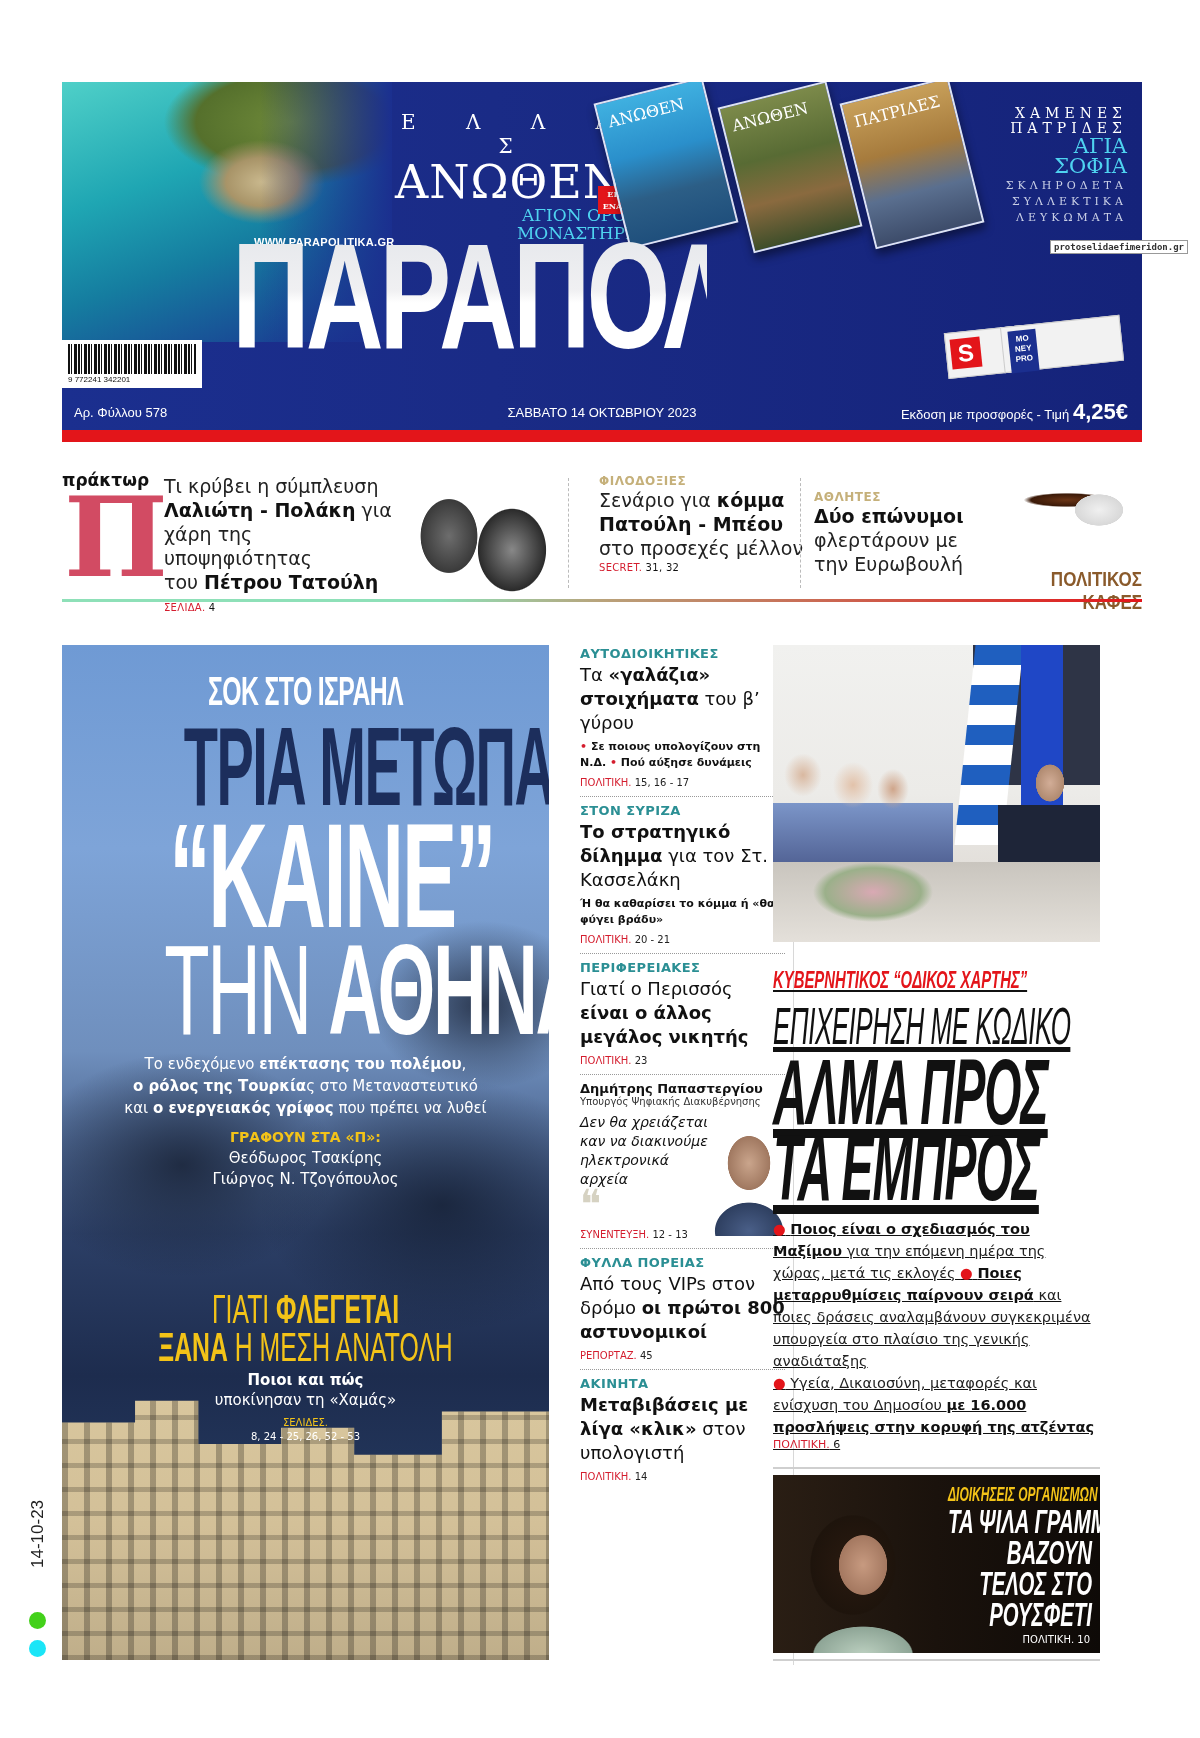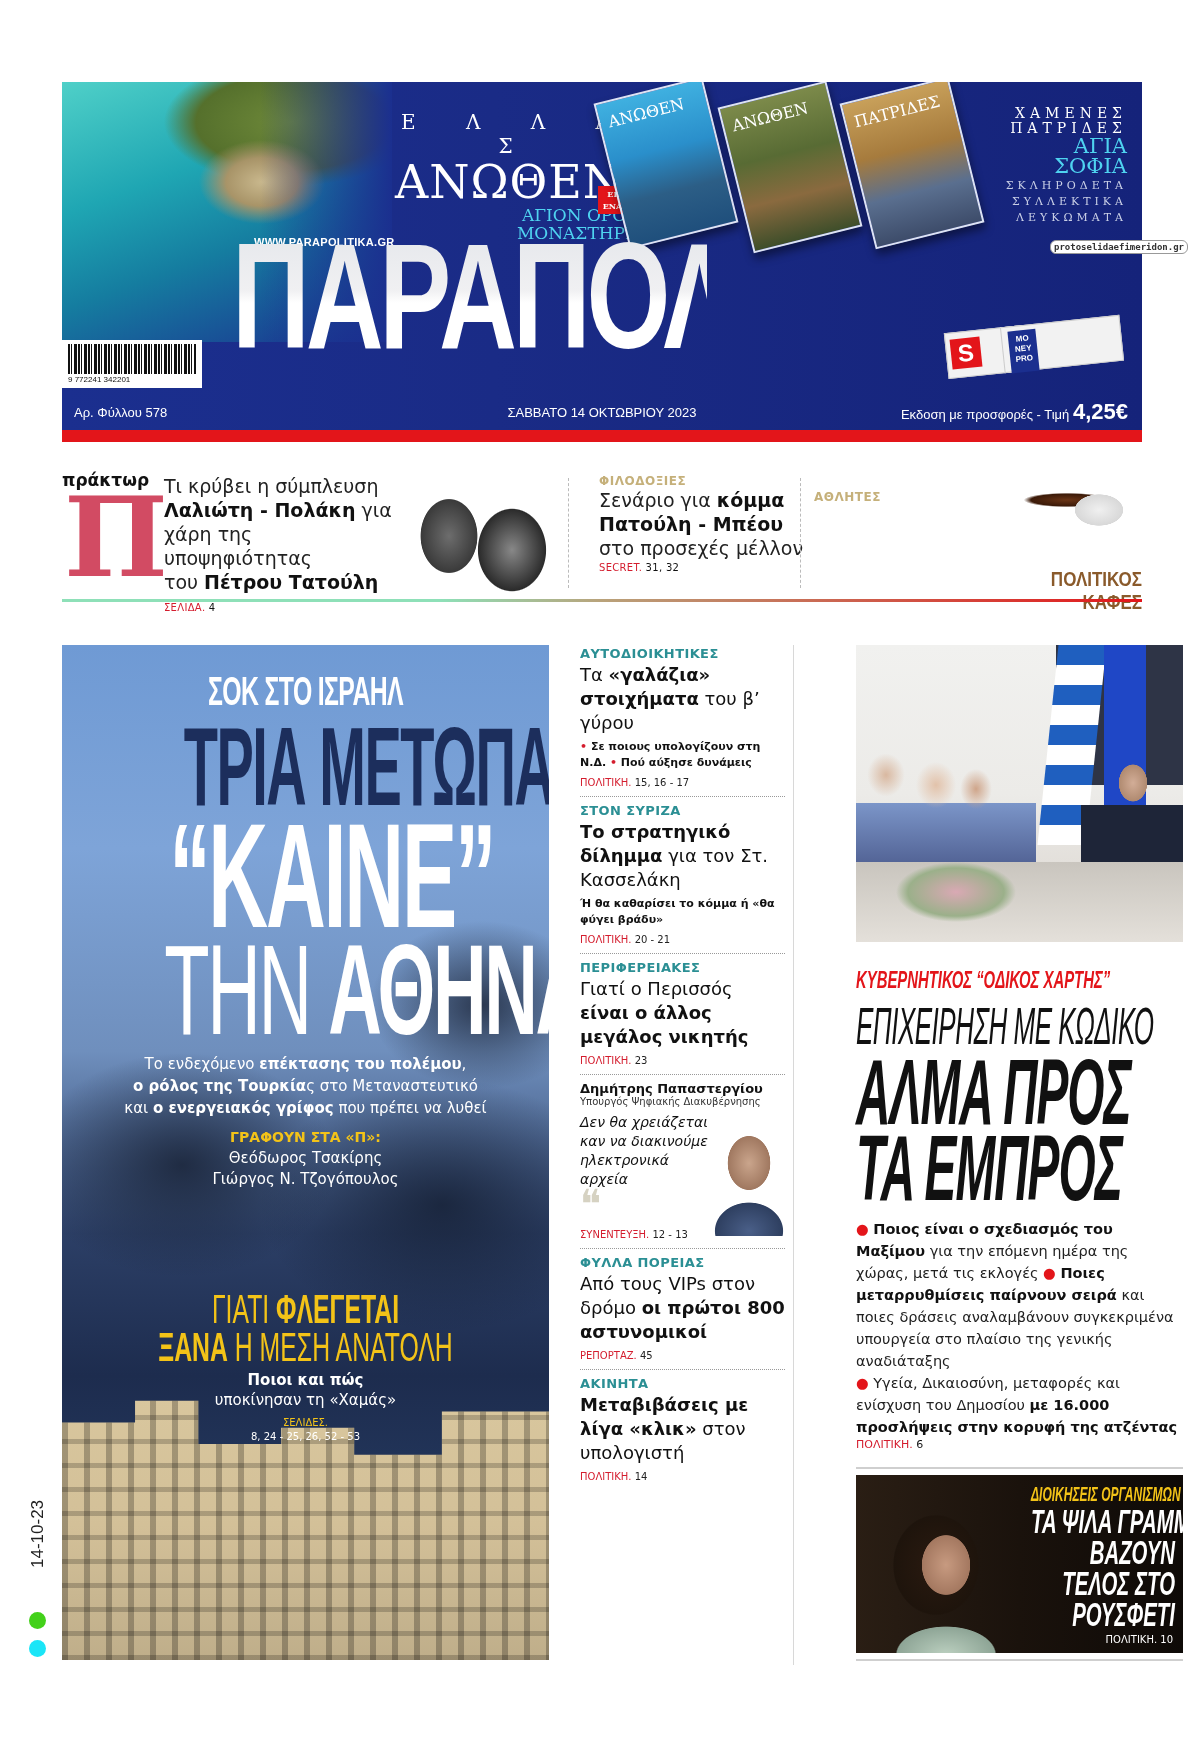--- a/index.html
+++ b/index.html
@@ -146,21 +146,21 @@
   .interview .nm { font-weight: bold; font-size: 13px; }
   .interview .role { font-size: 10px; color: #333; }
   .interview .quote { font-size: 14px; line-height: 19px; font-style: italic; margin-top: 6px; width: 130px; }
   .interview .qmarks { font-size: 40px; color: #d6d2c2; line-height: 30px; height: 34px; }
   .interview .portrait { position: absolute; right: -6px; top: 46px; width: 90px; height: 115px;
     background: radial-gradient(ellipse 30px 38px at 48px 42px, #caa58c 0%, #a07860 70%, transparent 72%),
                 radial-gradient(ellipse 48px 40px at 48px 110px, #4a5f88 0%, #2e3f60 70%, transparent 72%); }
   .colsep { position: absolute; left: 793px; top: 645px; height: 1020px; border-left: 1px solid #d8d8d8; }
 
   
-  .right { position: absolute; left: 856px; top: 645px; width: 327px; }
+  .right { position: absolute; left: 773px; top: 645px; width: 327px; text-decoration: underline; }
   .photo-cabinet { width: 327px; height: 297px; position: relative; overflow: hidden;
     background: linear-gradient(180deg, #f1f1ef 0%, #ecebe8 50%, #d9d3cc 100%); }
   .photo-cabinet .panel { position: absolute; left: 200px; top: 0; width: 127px; height: 140px; background: #2e3446; }
   .photo-cabinet .flag-gr { position: absolute; left: 192px; top: 0; width: 48px; height: 200px;
     background: repeating-linear-gradient(180deg, #1f5fbf 0 20px, #ffffff 20px 40px); transform: skewX(-6deg); }
   .photo-cabinet .flag-eu { position: absolute; left: 248px; top: 0; width: 42px; height: 165px; background: #1f47c6; }
   .photo-cabinet .pm { position: absolute; left: 225px; top: 112px; width: 102px; height: 120px;
     background: radial-gradient(ellipse 20px 26px at 52px 26px, #d2ad97 0%, #b08a70 70%, transparent 72%),
                 linear-gradient(180deg, transparent 40%, #1e2538 40%); }
   .photo-cabinet .mins { position: absolute; left: 0; top: 100px; width: 180px; height: 130px;
@@ -251,21 +251,21 @@
     <div class="ins ins-m"></div>
   </div>
 
   <div class="info-bar">
     <span class="issue">Αρ. Φύλλου 578</span>
     <span class="date">ΣΑΒΒΑΤΟ 14 ΟΚΤΩΒΡΙΟΥ 2023</span>
     <span class="price"><span>Εκδοση με προσφορές - Τιμή</span> <b>4,25€</b></span>
   </div>
   <div class="red-strip"></div>
 </header>
-<div class="source-tag" style="left:1050px;top:240px;position:absolute;border-radius:6px;">protoselidaefimeridon.gr</div>
+<div class="source-tag" style="left:1050px;top:240px;position:absolute;">protoselidaefimeridon.gr</div>
 
 <section class="teasers">
   <div class="praktor-logo">
     <div class="word">πράκτωρ</div>
     <div class="pi">Π</div>
   </div>
   <div class="t1">
     <span>Τι κρύβει η σύμπλευση</span><br>
     <b>Λαλιώτη - Πολάκη</b><span> για</span><br>
     <span>χάρη της υποψηφιότητας</span><br>
@@ -279,20 +279,25 @@
     <div class="body">
       <span>Σενάριο για </span><b>κόμμα</b><br>
       <b>Πατούλη - Μπέου</b><br>
       <span>στο προσεχές μέλλον</span>
     </div>
     <span class="pageref"><span class="sec">SECRET.</span><span> 31, 32</span></span>
   </div>
   <div class="vsep" style="left:738px"></div>
   <div class="t3">
     <div class="kicker">ΑΘΛΗΤΕΣ</div>
+    <div class="body">
+      <b>Δύο επώνυμοι</b><br>
+      <span>φλερτάρουν με</span><br>
+      <span>την Ευρωβουλή</span>
+    </div>
   </div>
   <div class="coffee"></div>
   <div class="coffee-label">ΠΟΛΙΤΙΚΟΣ ΚΑΦΕΣ</div>
   <div class="grad-line"></div>
 </section>
 
 <article class="lead">
   <div class="smoke"></div>
   <div class="city"></div>
   <div class="inner">

